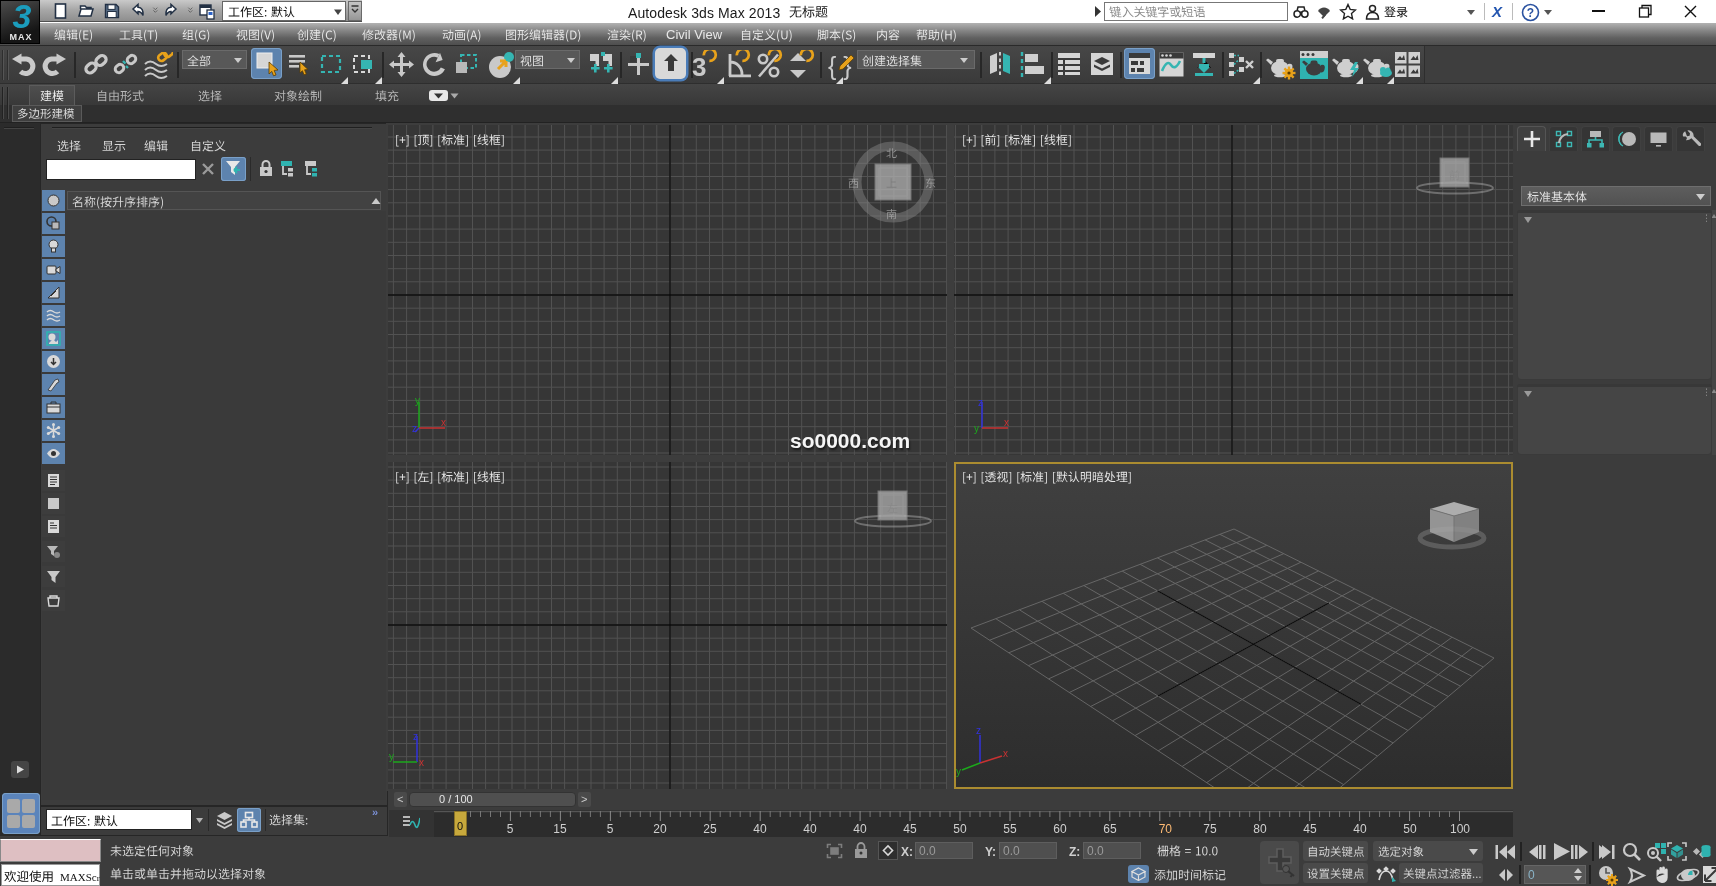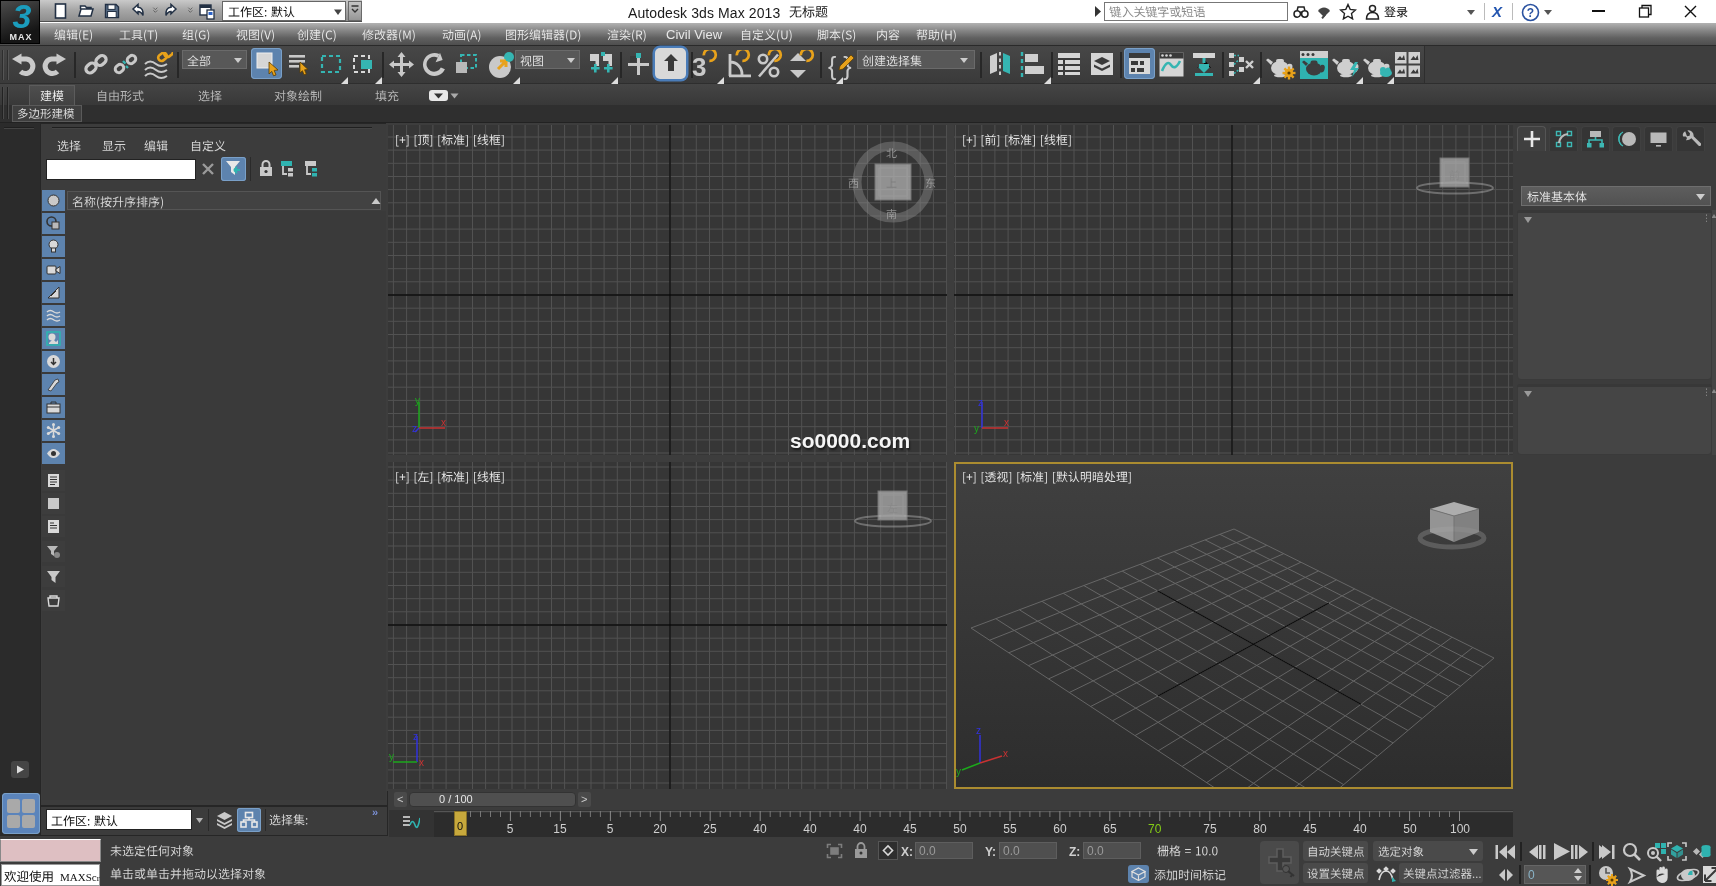--- a/index.html
+++ b/index.html
@@ -1469,21 +1469,21 @@
 <div class="t" style="left:648px;top:822px;width:24px;text-align:center;font-size:12px;color:#cfcfcf">20</div>
 <div class="t" style="left:698px;top:822px;width:24px;text-align:center;font-size:12px;color:#cfcfcf">25</div>
 <div class="t" style="left:748px;top:822px;width:24px;text-align:center;font-size:12px;color:#cfcfcf">40</div>
 <div class="t" style="left:798px;top:822px;width:24px;text-align:center;font-size:12px;color:#cfcfcf">40</div>
 <div class="t" style="left:848px;top:822px;width:24px;text-align:center;font-size:12px;color:#cfcfcf">40</div>
 <div class="t" style="left:898px;top:822px;width:24px;text-align:center;font-size:12px;color:#cfcfcf">45</div>
 <div class="t" style="left:948px;top:822px;width:24px;text-align:center;font-size:12px;color:#cfcfcf">50</div>
 <div class="t" style="left:998px;top:822px;width:24px;text-align:center;font-size:12px;color:#cfcfcf">55</div>
 <div class="t" style="left:1048px;top:822px;width:24px;text-align:center;font-size:12px;color:#cfcfcf">60</div>
 <div class="t" style="left:1098px;top:822px;width:24px;text-align:center;font-size:12px;color:#cfcfcf">65</div>
-<div class="t" style="left:1148px;top:822px;width:24px;text-align:left;font-size:12px;color:#84cc16">70</div>
+<div class="t" style="left:1148px;top:822px;width:24px;text-align:right;font-size:12px;color:#fdba74">70</div>
 <div class="t" style="left:1198px;top:822px;width:24px;text-align:center;font-size:12px;color:#cfcfcf">75</div>
 <div class="t" style="left:1248px;top:822px;width:24px;text-align:center;font-size:12px;color:#cfcfcf">80</div>
 <div class="t" style="left:1298px;top:822px;width:24px;text-align:center;font-size:12px;color:#cfcfcf">45</div>
 <div class="t" style="left:1348px;top:822px;width:24px;text-align:center;font-size:12px;color:#cfcfcf">40</div>
 <div class="t" style="left:1398px;top:822px;width:24px;text-align:center;font-size:12px;color:#cfcfcf">50</div>
 <div class="t" style="left:1448px;top:822px;width:24px;text-align:center;font-size:12px;color:#cfcfcf">100</div>
 <div class="ab" style="left:454px;top:811px;width:13px;height:25px;background:#c8a93c;border:1px solid #8a7328"></div>
 <div class="t" style="left:457px;top:820px;font-size:11px;color:#111">0</div>
 <div class="ab" style="left:0;top:837px;width:1716px;height:49px;background:#3c3c3c"></div>
 <div class="ab" style="left:0;top:839px;width:101px;height:23px;background:#debfc2;border:1px solid #888;border-top-color:#fff"></div>

